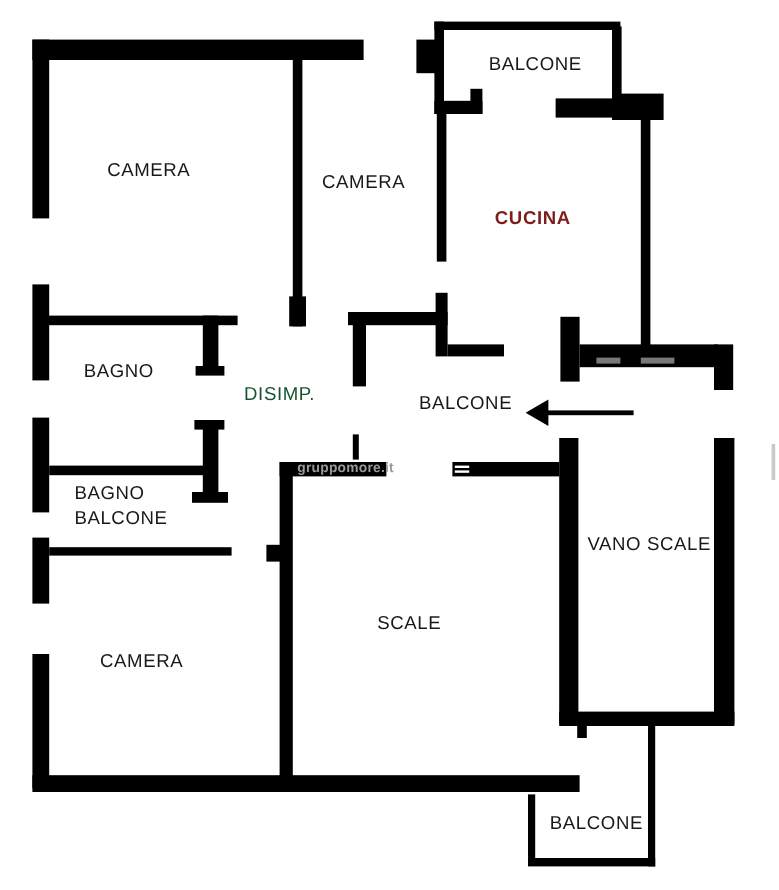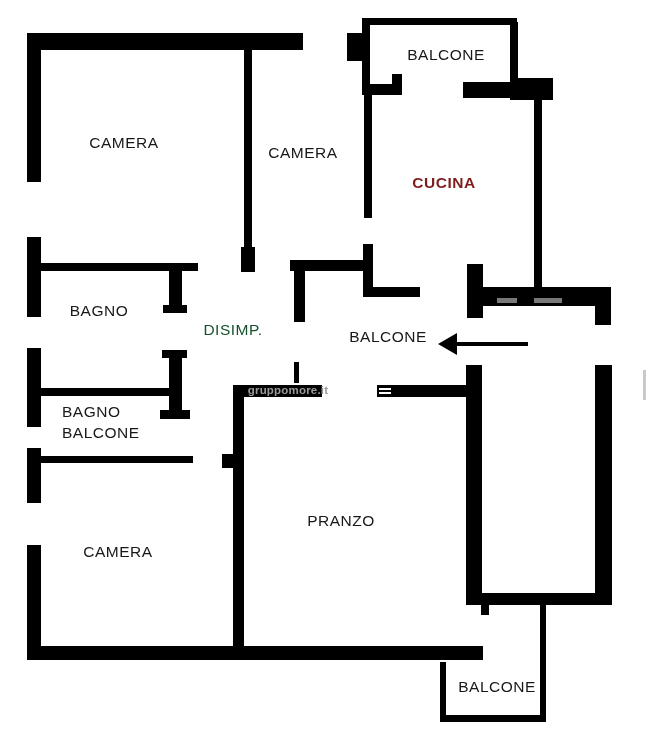--- a/index.html
+++ b/index.html
@@ -103,22 +103,25 @@
     <div class="room-label centered" style="left: 233px; top: 329px; color: #14532d;">
       <div>DISIMP.</div>
     </div>
     <div class="room-label centered" style="left: 388px; top: 336px; color: rgb(24, 24, 24);">
       <div>BALCONE</div>
     </div>
     <div class="room-label" style="left: 62px; top: 401px; color: rgb(24, 24, 24);">
       <div>BAGNO</div>
       <div>BALCONE</div>
     </div>
+    <div class="room-label centered" style="left: 541px; top: 454px; color: rgb(24, 24, 24);">
+      <div>VANO SCALE</div>
+    </div>
     <div class="room-label centered" style="left: 118px; top: 551px; color: rgb(24, 24, 24);">
       <div>CAMERA</div>
     </div>
     <div class="room-label centered" style="left: 341px; top: 520px; color: rgb(24, 24, 24);">
-      <div>PRANZO</div>
+      <div>SCALE</div>
     </div>
     <div class="room-label centered" style="left: 497px; top: 686px; color: rgb(24, 24, 24);">
       <div>BALCONE</div>
     </div>
   </div>
 
 </body></html>

